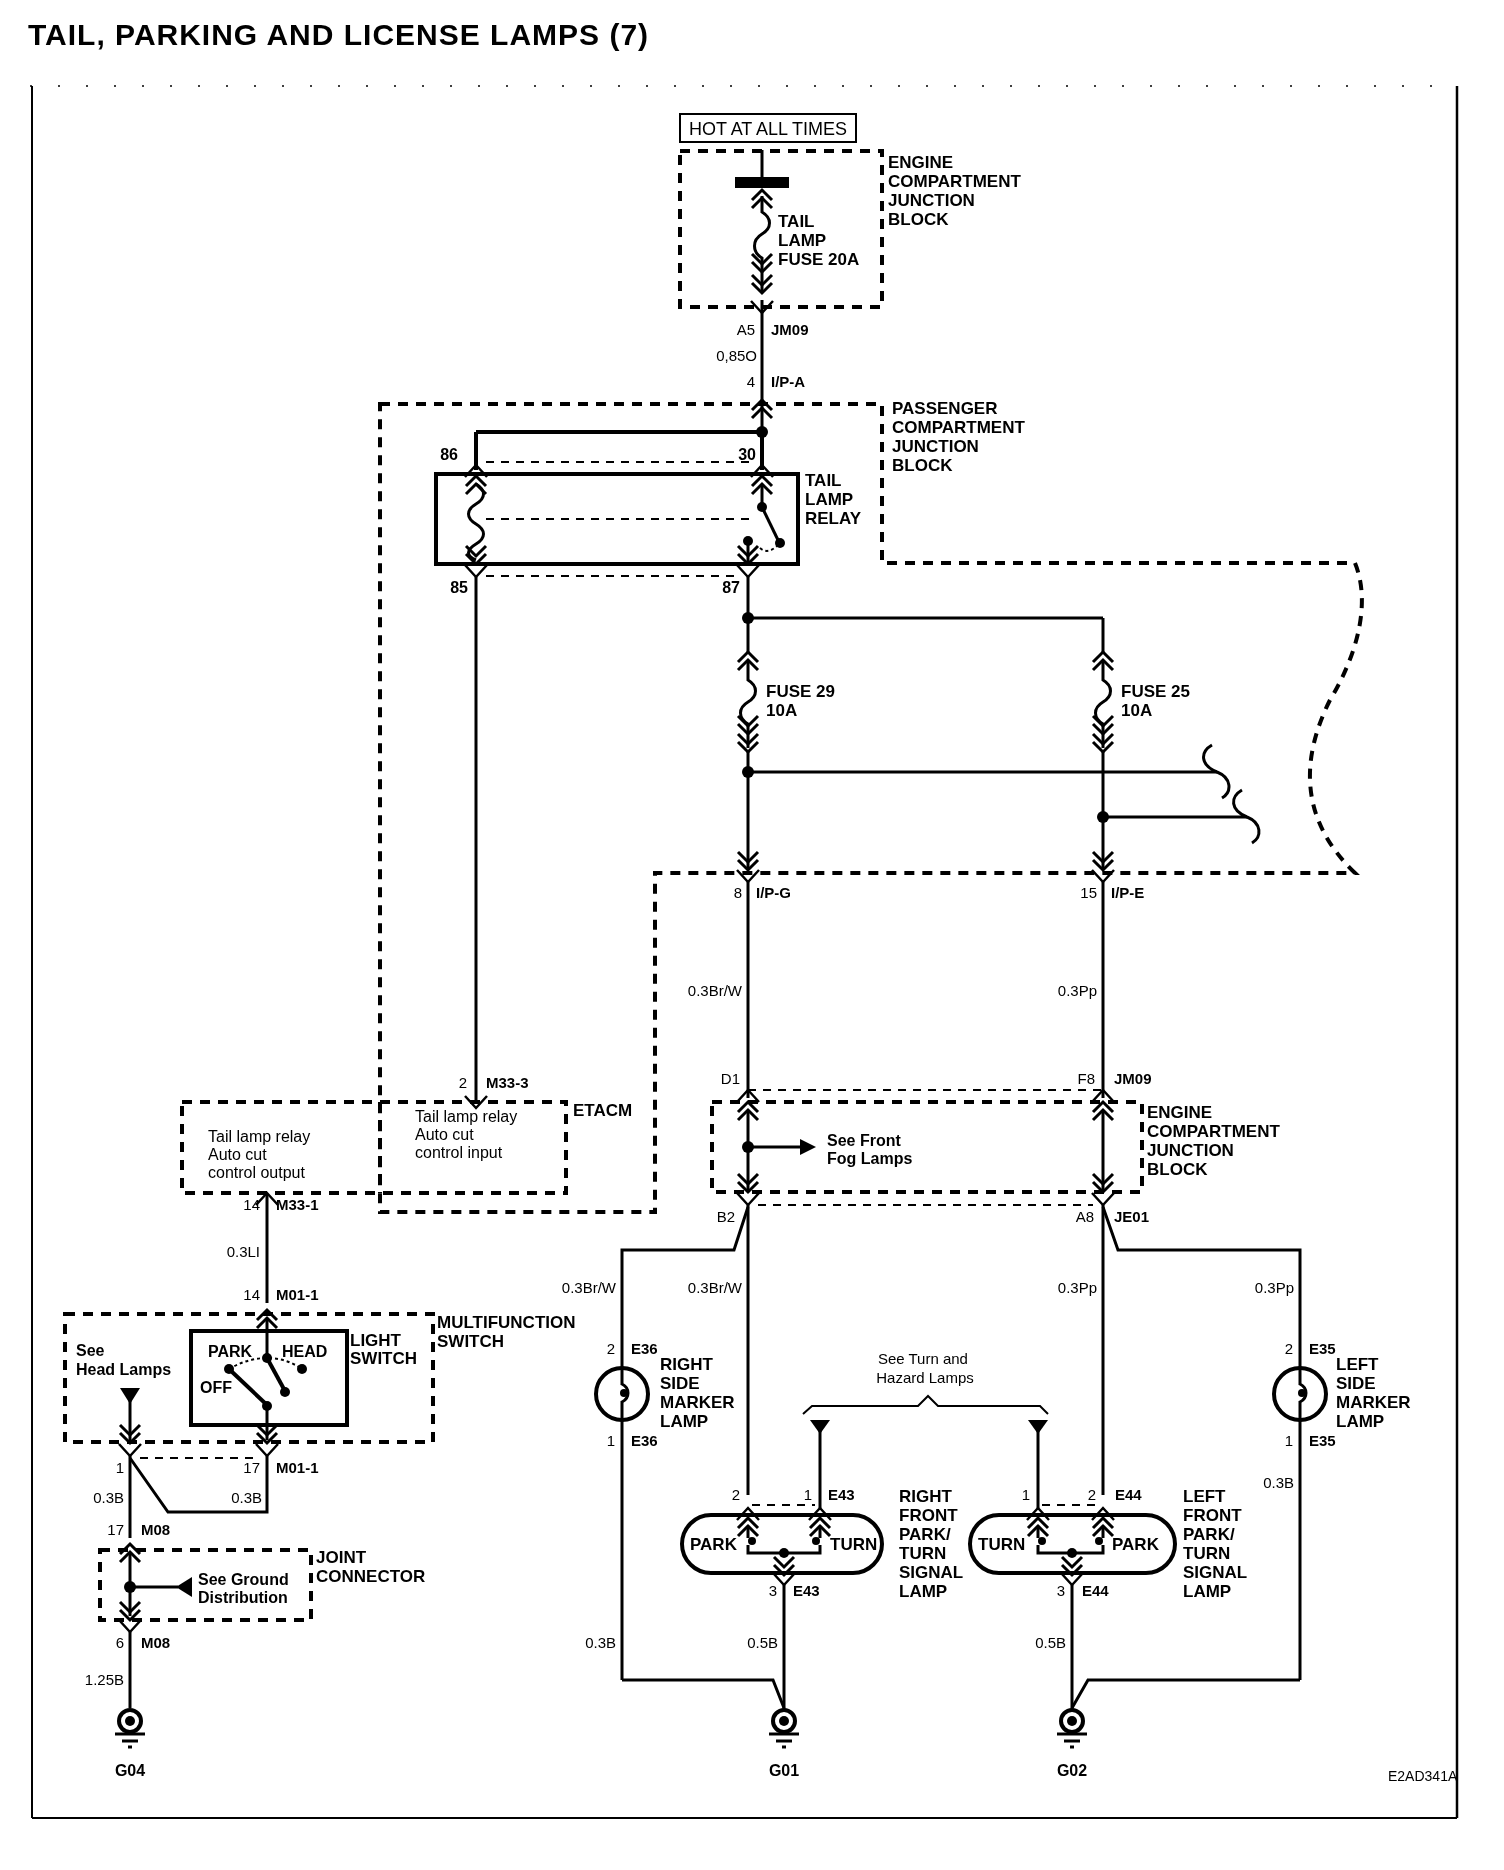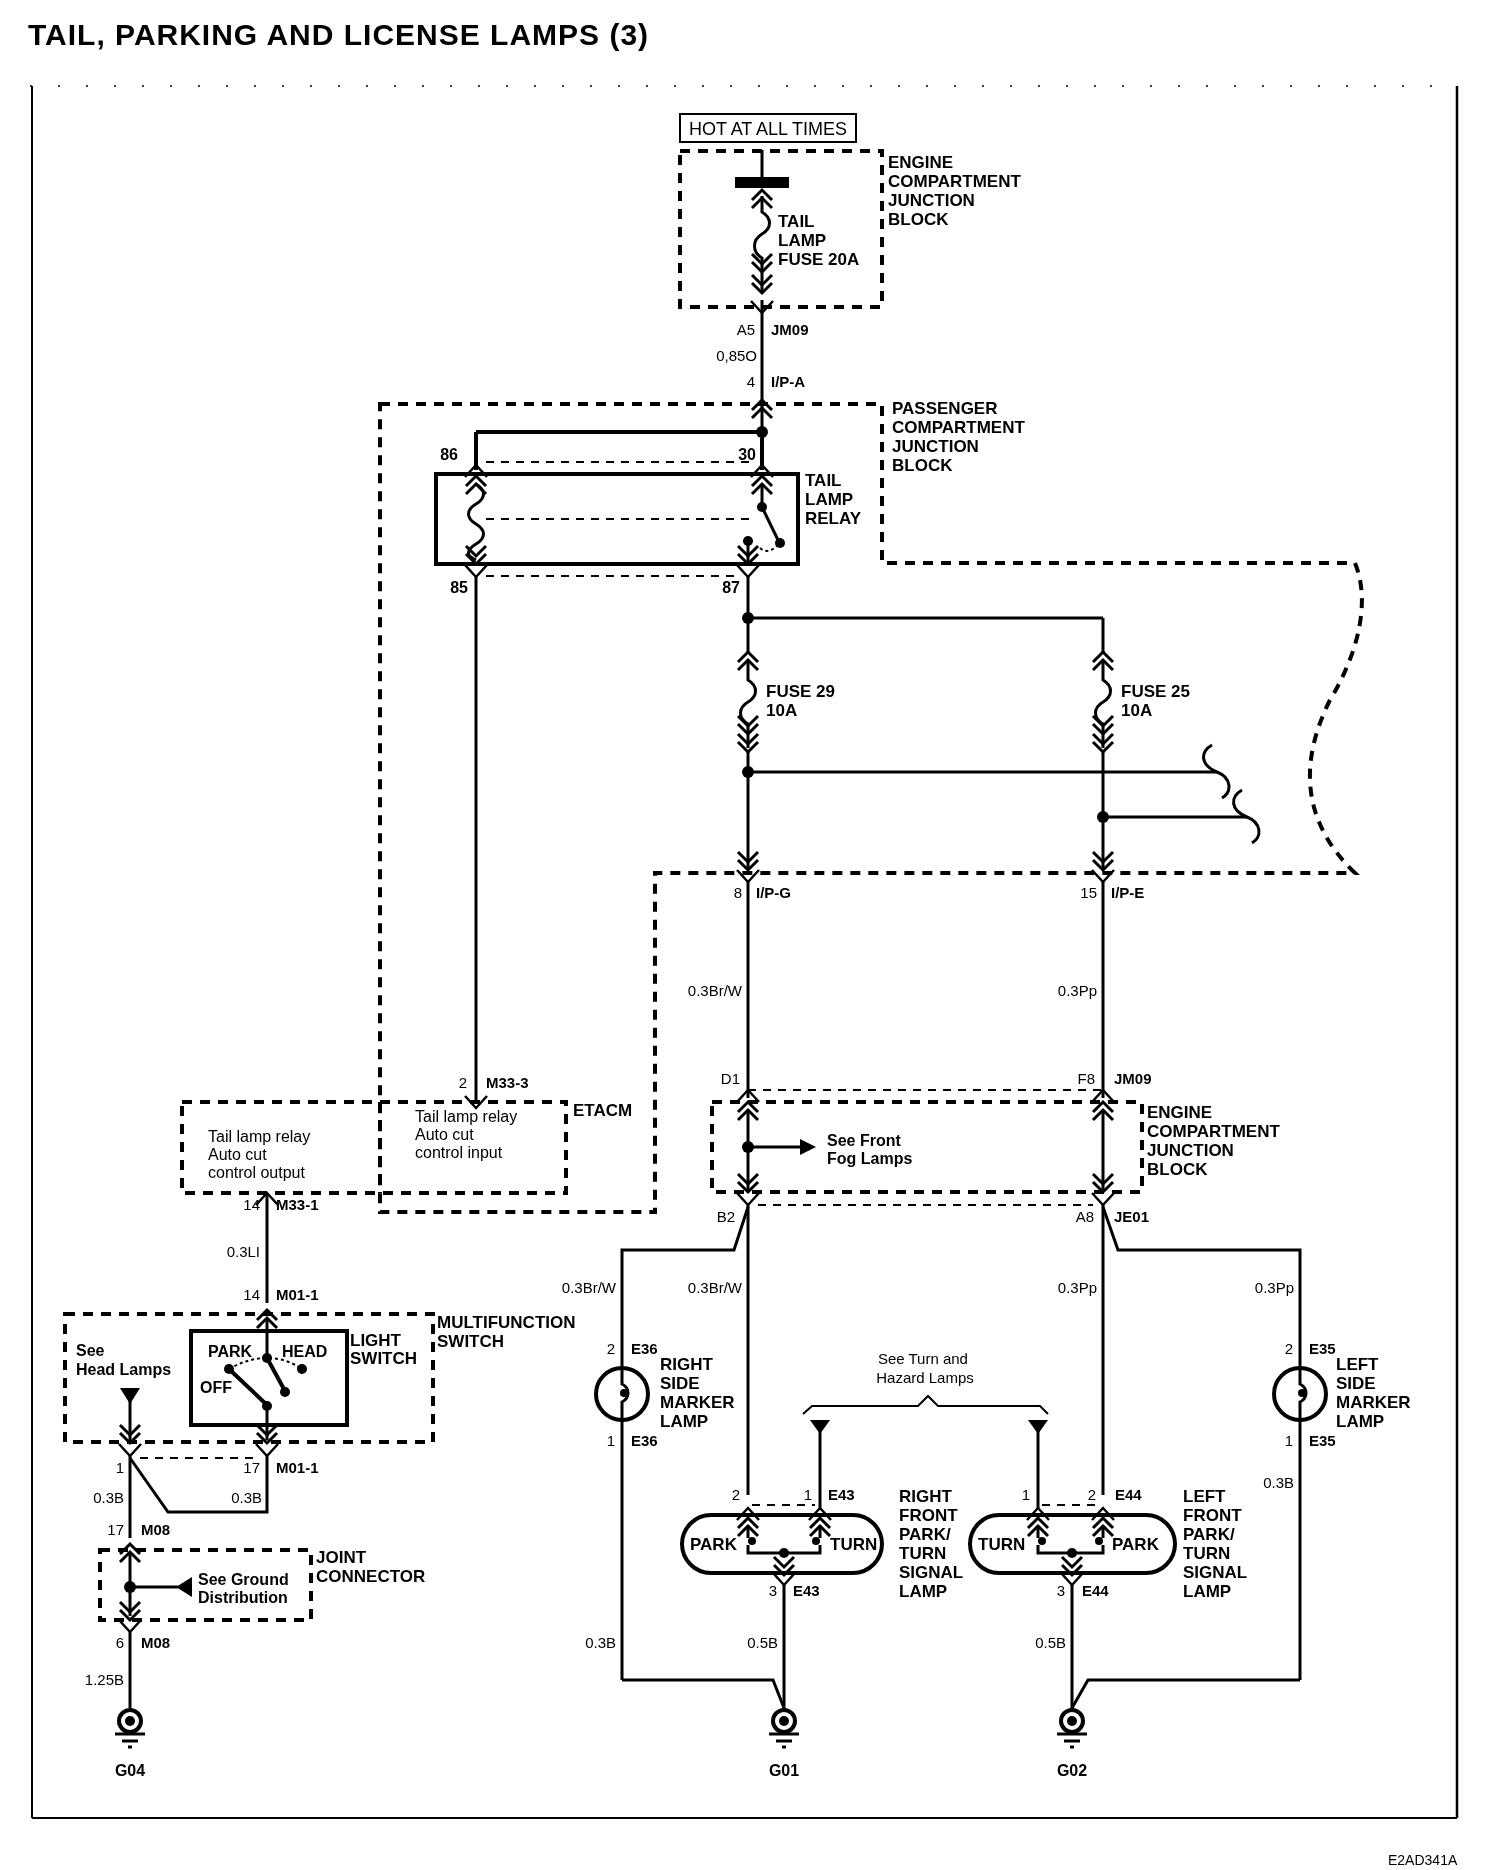--- a/index.html
+++ b/index.html
@@ -5,26 +5,26 @@
   html, body { margin:0; padding:0; background:#ffffff; }
   body { width:1504px; height:1870px; position:relative; overflow:hidden; font-family:"Liberation Sans", sans-serif; color:#000; }
   #title { position:absolute; left:28px; top:18px; font-size:30px; font-weight:bold; letter-spacing:1px; }
   #diagram { position:absolute; left:0; top:0; }
   .lbl { font-family:"Liberation Sans", sans-serif; fill:#000; }
   .b { font-weight:bold; }
   .w { stroke:#000; stroke-width:4; fill:none; }
   .w3 { stroke:#000; stroke-width:3; fill:none; }
   .dash { stroke:#000; stroke-width:4; fill:none; stroke-dasharray:10 8; }
   .dashthin { stroke:#000; stroke-width:2; fill:none; stroke-dasharray:8 7; }
-  #ref { position:absolute; left:1388px; top:1852px; font-size:14px; }
+  #ref { position:absolute; left:1388px; top:1768px; font-size:14px; }
 </style>
 </head>
 <body>
 
-<div id="title">TAIL, PARKING AND LICENSE LAMPS (3)</div>
+<div id="title">TAIL, PARKING AND LICENSE LAMPS (7)</div>
 
 <svg id="diagram" width="1504" height="1870" viewBox="0 0 1504 1870">
   <defs>
     <g id="conn-up">
         <path d="M-10,10 L0,0 L10,10" stroke="#000" stroke-width="3" fill="none"></path>
         <path d="M-10,18 L0,8 L10,18" stroke="#000" stroke-width="3" fill="none"></path>
       </g>
     <g id="conn-down">
         <path d="M-10,-10 L0,0 L10,-10" stroke="#000" stroke-width="3" fill="none"></path>
         <path d="M-10,-18 L0,-8 L10,-18" stroke="#000" stroke-width="3" fill="none"></path>

